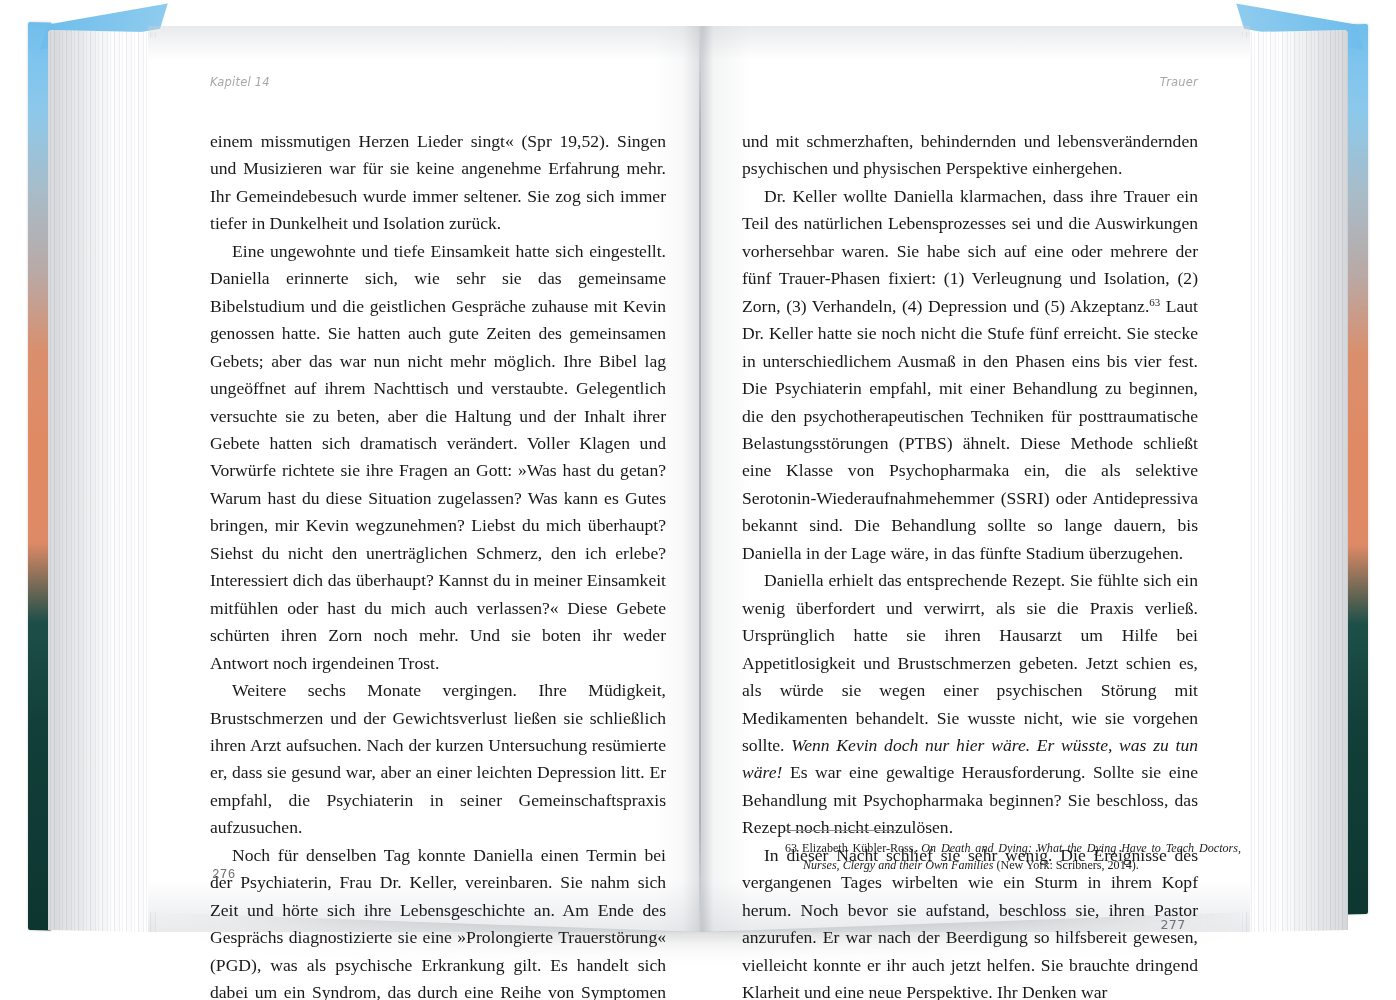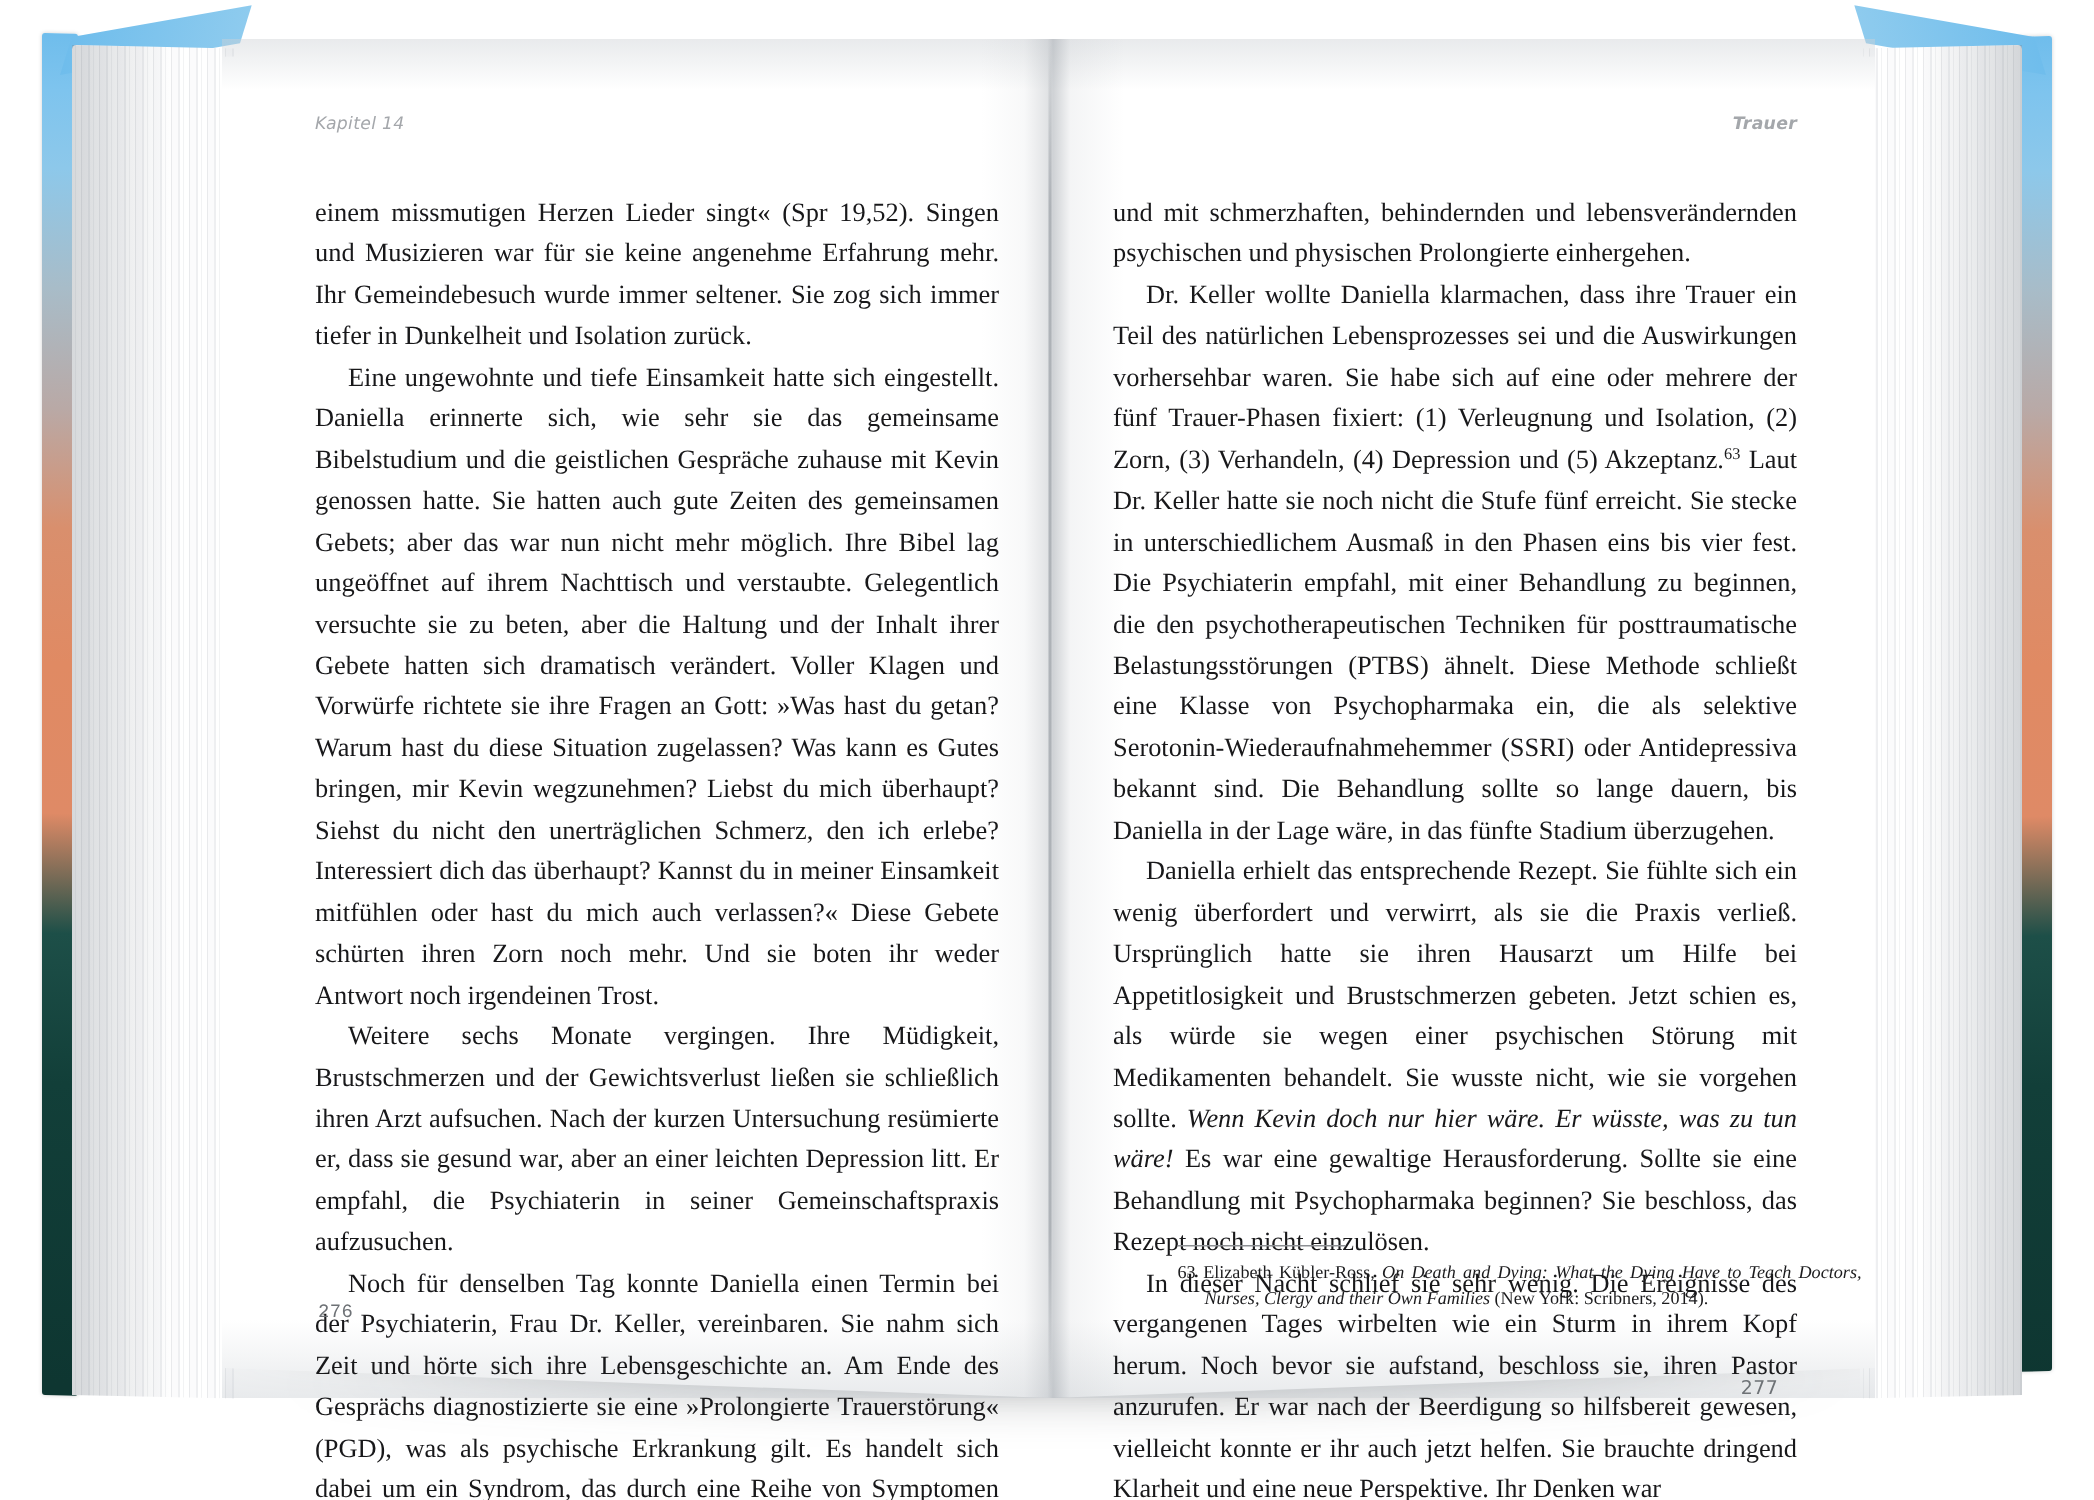--- a/index.html
+++ b/index.html
@@ -219,21 +219,21 @@
 
   .running-head {
     font-family: "DejaVu Sans", "Liberation Sans", sans-serif;
     font-style: italic;
     font-size: 11.5px;
     letter-spacing: 0.2px;
     color: #a4a7ab;
     height: 18px;
     margin: 0 0 0 0;
   }
-  .running-head.right { text-align: right; font-weight: bold; }
+  .running-head.right { text-align: right; }
 
   .body-text {
     margin-top: 35px;
     font-family: "Liberation Serif", "DejaVu Serif", serif;
     font-size: 17.6px;
     line-height: 27.45px;
     color: #18181a;
     text-align: justify;
     text-justify: inter-word;
     hyphens: manual;
@@ -321,21 +321,21 @@
       <p>Eine ungewohnte und tiefe Einsamkeit hatte sich eingestellt. Daniella erinnerte sich, wie sehr sie das gemeinsame Bibelstudium und die geistlichen Gespräche zuhause mit Kevin genossen hatte. Sie hatten auch gute Zeiten des gemeinsamen Gebets; aber das war nun nicht mehr möglich. Ihre Bibel lag ungeöffnet auf ihrem Nachttisch und verstaubte. Gelegentlich versuchte sie zu beten, aber die Haltung und der Inhalt ihrer Gebete hatten sich dramatisch verändert. Voller Klagen und Vorwürfe richtete sie ihre Fragen an Gott: »Was hast du getan? Warum hast du diese Situation zugelassen? Was kann es Gutes bringen, mir Kevin wegzunehmen? Liebst du mich überhaupt? Siehst du nicht den unerträglichen Schmerz, den ich erlebe? Interessiert dich das überhaupt? Kannst du in meiner Einsamkeit mitfühlen oder hast du mich auch verlassen?« Diese Gebete schürten ihren Zorn noch mehr. Und sie boten ihr weder Antwort noch irgendeinen Trost.</p>
       <p>Weitere sechs Monate vergingen. Ihre Müdigkeit, Brustschmerzen und der Gewichtsverlust ließen sie schließlich ihren Arzt aufsuchen. Nach der kurzen Untersuchung resümierte er, dass sie gesund war, aber an einer leichten Depression litt. Er empfahl, die Psychiaterin in seiner Gemeinschaftspraxis aufzusuchen.</p>
       <p>Noch für denselben Tag konnte Daniella einen Termin bei der Psychiaterin, Frau Dr. Keller, vereinbaren. Sie nahm sich Zeit und hörte sich ihre Lebensgeschichte an. Am Ende des Gesprächs diagnostizierte sie eine »Prolongierte Trauerstörung« (PGD), was als psychische Erkrankung gilt. Es handelt sich dabei um ein Syndrom, das durch eine Reihe von Symptomen gekennzeichnet ist, die normalerweise nach dem Tod eines nahen Angehörigen auftreten. Es unterscheidet sich von der normalen Trauer, weil die Symptome unbegrenzt anhalten,</p>
     </div>
   </div>
   <div class="folio folio-left">276</div>
 
   <div class="text-col col-right">
     <div class="running-head right">Trauer</div>
     <div class="body-text">
-      <p class="no-indent">und mit schmerzhaften, behindernden und lebensverändernden psychischen und physischen Prolongierte einhergehen.</p>
+      <p class="no-indent">und mit schmerzhaften, behindernden und lebensverändernden psychischen und physischen Perspektive einhergehen.</p>
       <p>Dr. Keller wollte Daniella klarmachen, dass ihre Trauer ein Teil des natürlichen Lebensprozesses sei und die Auswirkungen vorhersehbar waren. Sie habe sich auf eine oder mehrere der fünf Trauer-Phasen fixiert: (1) Verleugnung und Isolation, (2) Zorn, (3) Verhandeln, (4) Depression und (5) Akzeptanz.<sup>63</sup> Laut Dr. Keller hatte sie noch nicht die Stufe fünf erreicht. Sie stecke in unterschiedlichem Ausmaß in den Phasen eins bis vier fest. Die Psychiaterin empfahl, mit einer Behandlung zu beginnen, die den psychotherapeutischen Techniken für posttraumatische Belastungsstörungen (PTBS) ähnelt. Diese Methode schließt eine Klasse von Psychopharmaka ein, die als selektive Serotonin-Wiederaufnahmehemmer (SSRI) oder Antidepressiva bekannt sind. Die Behandlung sollte so lange dauern, bis Daniella in der Lage wäre, in das fünfte Stadium überzugehen.</p>
       <p>Daniella erhielt das entsprechende Rezept. Sie fühlte sich ein wenig überfordert und verwirrt, als sie die Praxis verließ. Ursprünglich hatte sie ihren Hausarzt um Hilfe bei Appetitlosigkeit und Brustschmerzen gebeten. Jetzt schien es, als würde sie wegen einer psychischen Störung mit Medikamenten behandelt. Sie wusste nicht, wie sie vorgehen sollte. <em>Wenn Kevin doch nur hier wäre. Er wüsste, was zu tun wäre!</em> Es war eine gewaltige Herausforderung. Sollte sie eine Behandlung mit Psychopharmaka beginnen? Sie beschloss, das Rezept noch nicht einzulösen.</p>
       <p>In dieser Nacht schlief sie sehr wenig. Die Ereignisse des vergangenen Tages wirbelten wie ein Sturm in ihrem Kopf herum. Noch bevor sie aufstand, beschloss sie, ihren Pastor anzurufen. Er war nach der Beerdigung so hilfsbereit gewesen, vielleicht konnte er ihr auch jetzt helfen. Sie brauchte dringend Klarheit und eine neue Perspektive. Ihr Denken war</p>
     </div>
   </div>
 
   <div class="footnote-wrap">
     <div class="footnote-rule"></div>
     <div class="footnote">
       <span class="fn-num">63</span><span>Elizabeth Kübler-Ross, <em>On Death and Dying: What the Dying Have to Teach Doctors, Nurses, Clergy and their Own Families</em> (New York: Scribners, 2014).</span>

